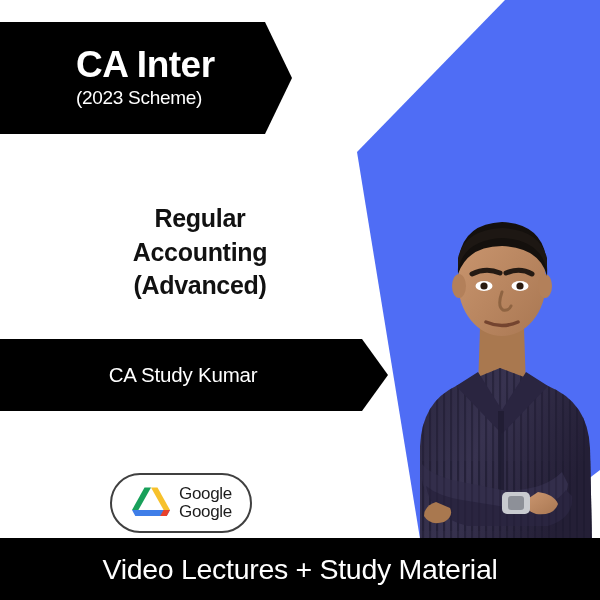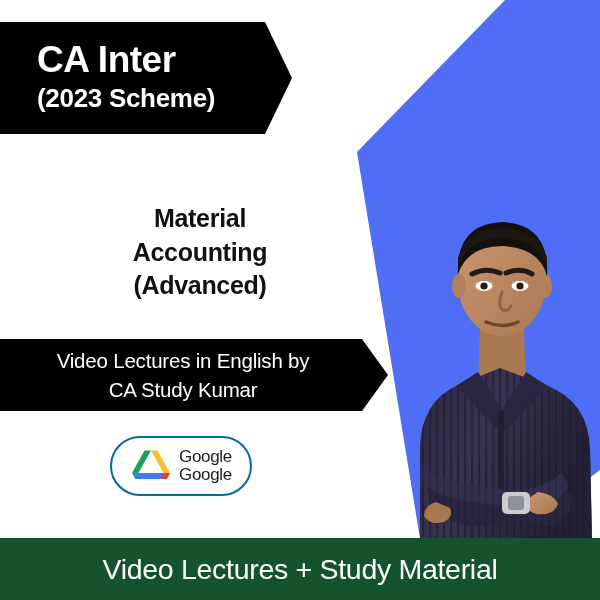--- a/index.html
+++ b/index.html
@@ -41,30 +41,31 @@
   .banner-svg{position:absolute;left:0;top:0;}
   .banner-text{position:relative;z-index:2;}
 
   
   #banner-top{
     left:0;top:22px;width:292px;height:112px;
   }
   #banner-top .banner-text{
     padding-left:37px;
     color:#ffffff;
+    margin-left:39px;
   }
   .t-line1{
     font-size:37px;
     font-weight:bold;
     letter-spacing:-0.5px;
     line-height:1.02;
   }
   .t-line2{
-    font-size:26px;
-    font-weight:bold;
+    font-size:19px;
+    font-weight:normal;
     letter-spacing:-0.3px;
     line-height:1.25;
     margin-top:3px;
   }
 
   
   #banner-mid{
     left:0;top:339px;width:388px;height:72px;
   }
   #banner-mid .banner-text{
@@ -86,43 +87,43 @@
     color:#111111;
     font-size:25px;
     font-weight:bold;
     line-height:1.34;
     letter-spacing:-0.3px;
   }
 
   
   #gdrive-badge{
     position:absolute;
-    left:110px;top:436px;
+    left:110px;top:473px;
     width:142px;height:60px;
-    border:2px solid #0369a1;
+    border:2px solid #404040;
     border-radius:30px;
     background:#ffffff;
     display:flex;
     align-items:center;
     justify-content:center;
     gap:7px;
     box-sizing:border-box;
   }
   #gdrive-badge .gd-text{
     color:#1c1c1c;
     font-size:17px;
     line-height:1.08;
     letter-spacing:-0.3px;
   }
 
   
   #bottom-bar{
     position:absolute;
     left:0;top:538px;width:600px;height:62px;
-    background:#14532d;
+    background:#000000;
     display:flex;
     align-items:center;
     justify-content:center;
   }
   #bottom-bar .bb-text{
     color:#ffffff;
     font-size:28.5px;
     letter-spacing:-0.3px;
   }
 </style>
@@ -204,31 +205,30 @@
     <svg class="banner-svg" viewBox="0 0 292 112" width="292" height="112">
       <polygon points="0,0 265,0 292,56 265,112 0,112" fill="#000000"></polygon>
     </svg>
     <div class="banner-text">
       <div class="t-line1">CA Inter</div>
       <div class="t-line2">(2023 Scheme)</div>
     </div>
   </div>
 
   <div id="course-title">
-    <div>Material</div>
+    <div>Regular</div>
     <div>Accounting</div>
     <div>(Advanced)</div>
   </div>
 
   <div class="banner" id="banner-mid">
     <svg class="banner-svg" viewBox="0 0 388 72" width="388" height="72">
       <polygon points="0,0 362,0 388,36 362,72 0,72" fill="#000000"></polygon>
     </svg>
     <div class="banner-text">
-      <div>Video Lectures in English by</div>
       <div>CA Study Kumar</div>
     </div>
   </div>
 
   <div id="gdrive-badge">
     <svg width="42" height="38" viewBox="0 0 48 44">
       <path d="M24,4 L31.5,4 L46,30 L38.6,30 Z" fill="#f7c12b"></path>
       <path d="M24,4 L16.5,4 L2,30 L9.4,30 Z" fill="#18a05a"></path>
       <path d="M2,30 L5.8,37 L42.2,37 L46,30 Z" fill="#3f7ee8"></path>
       <path d="M24,17 L31.5,30 L16.5,30 Z" fill="#ffffff"></path>

